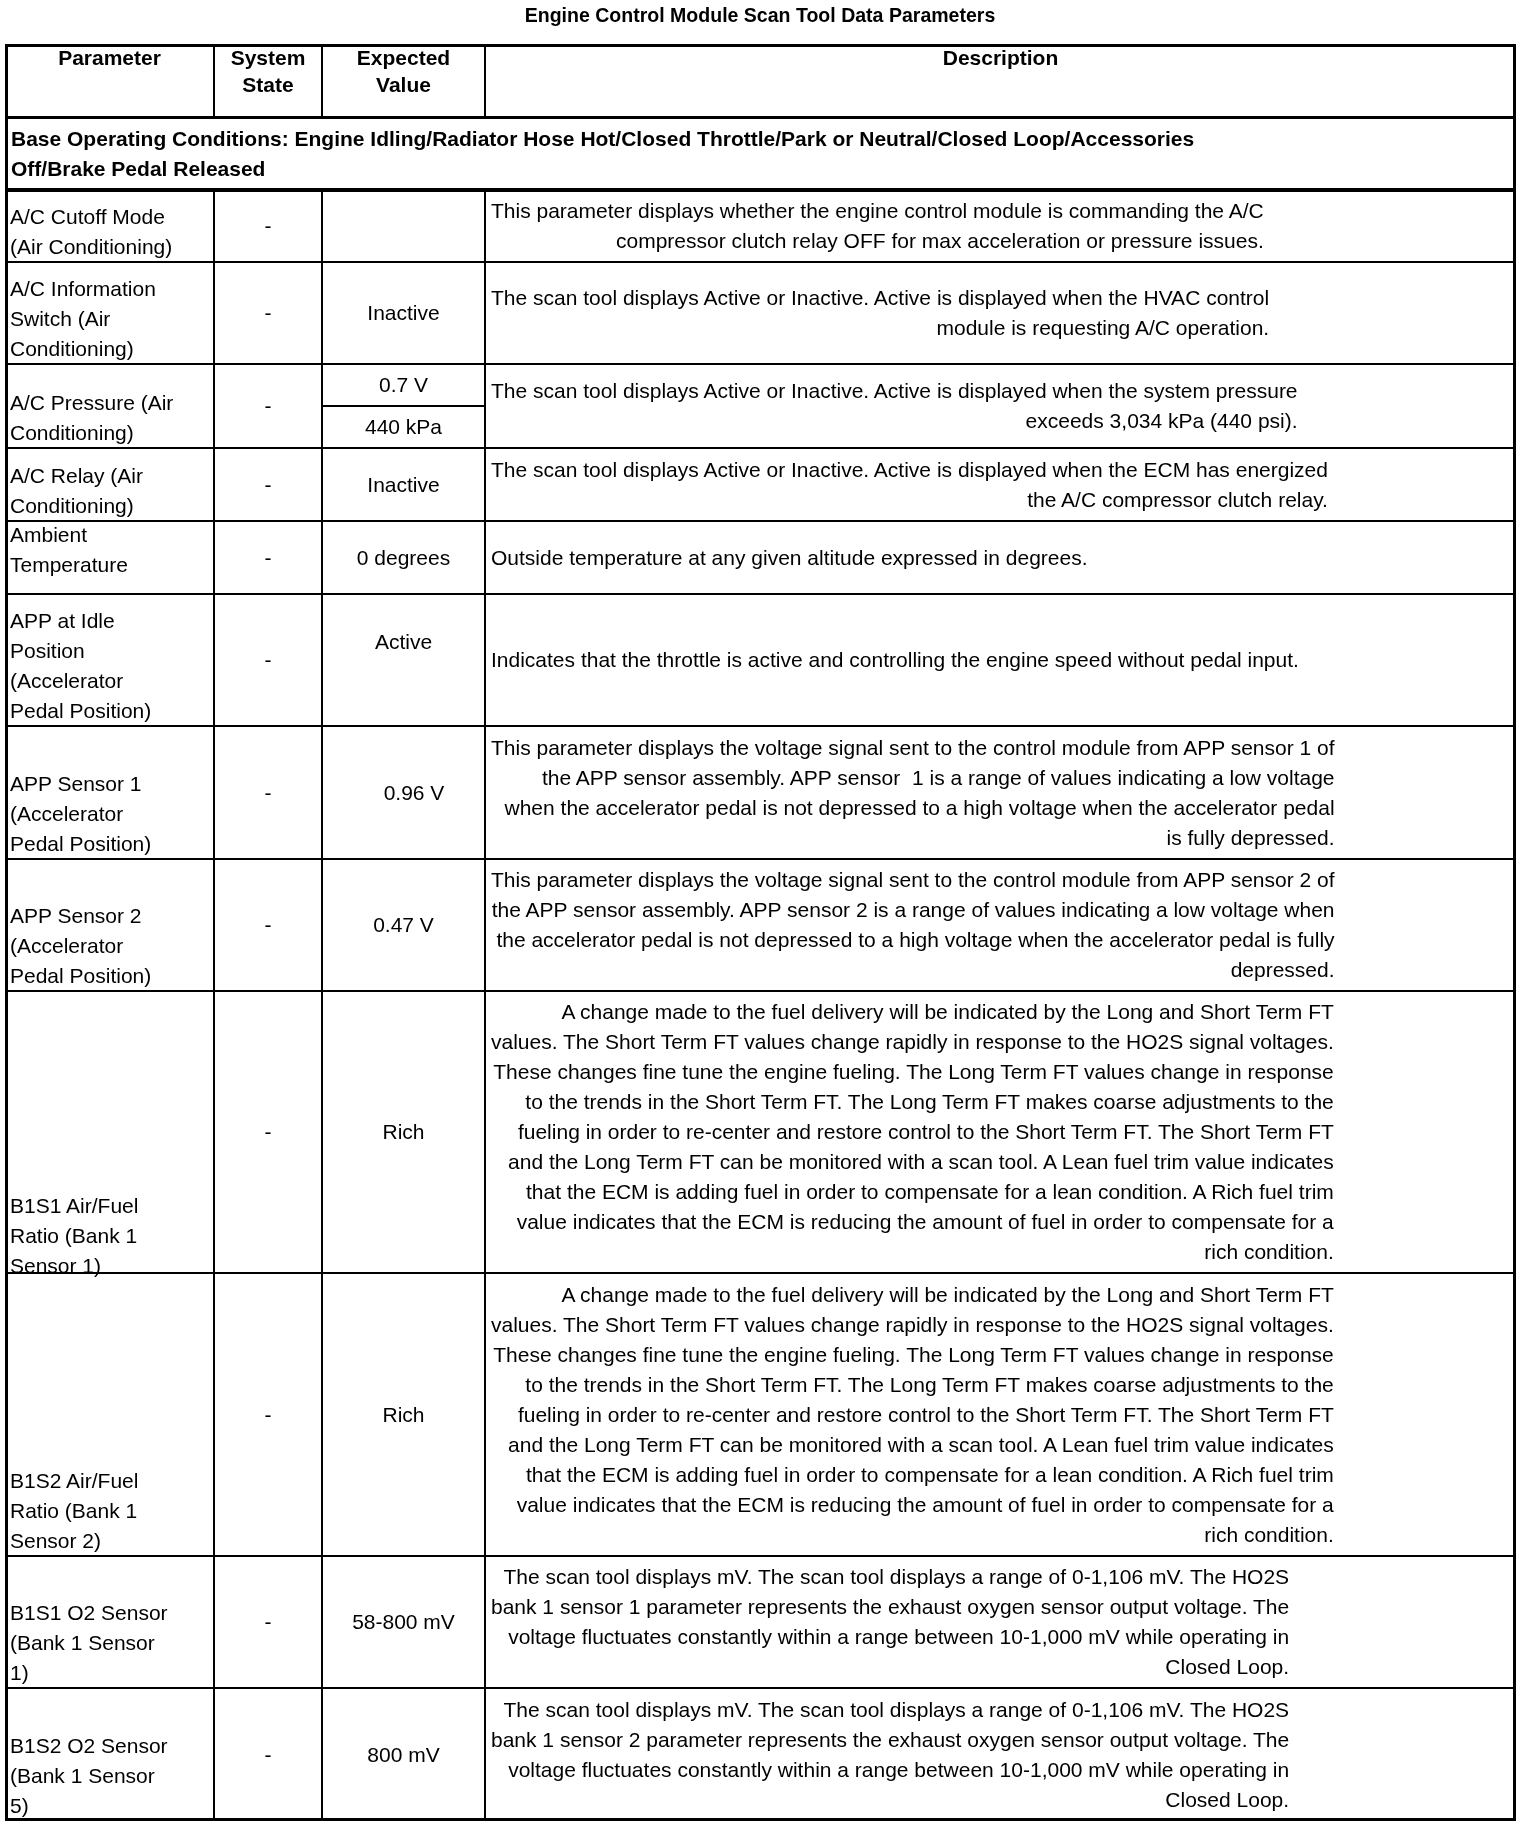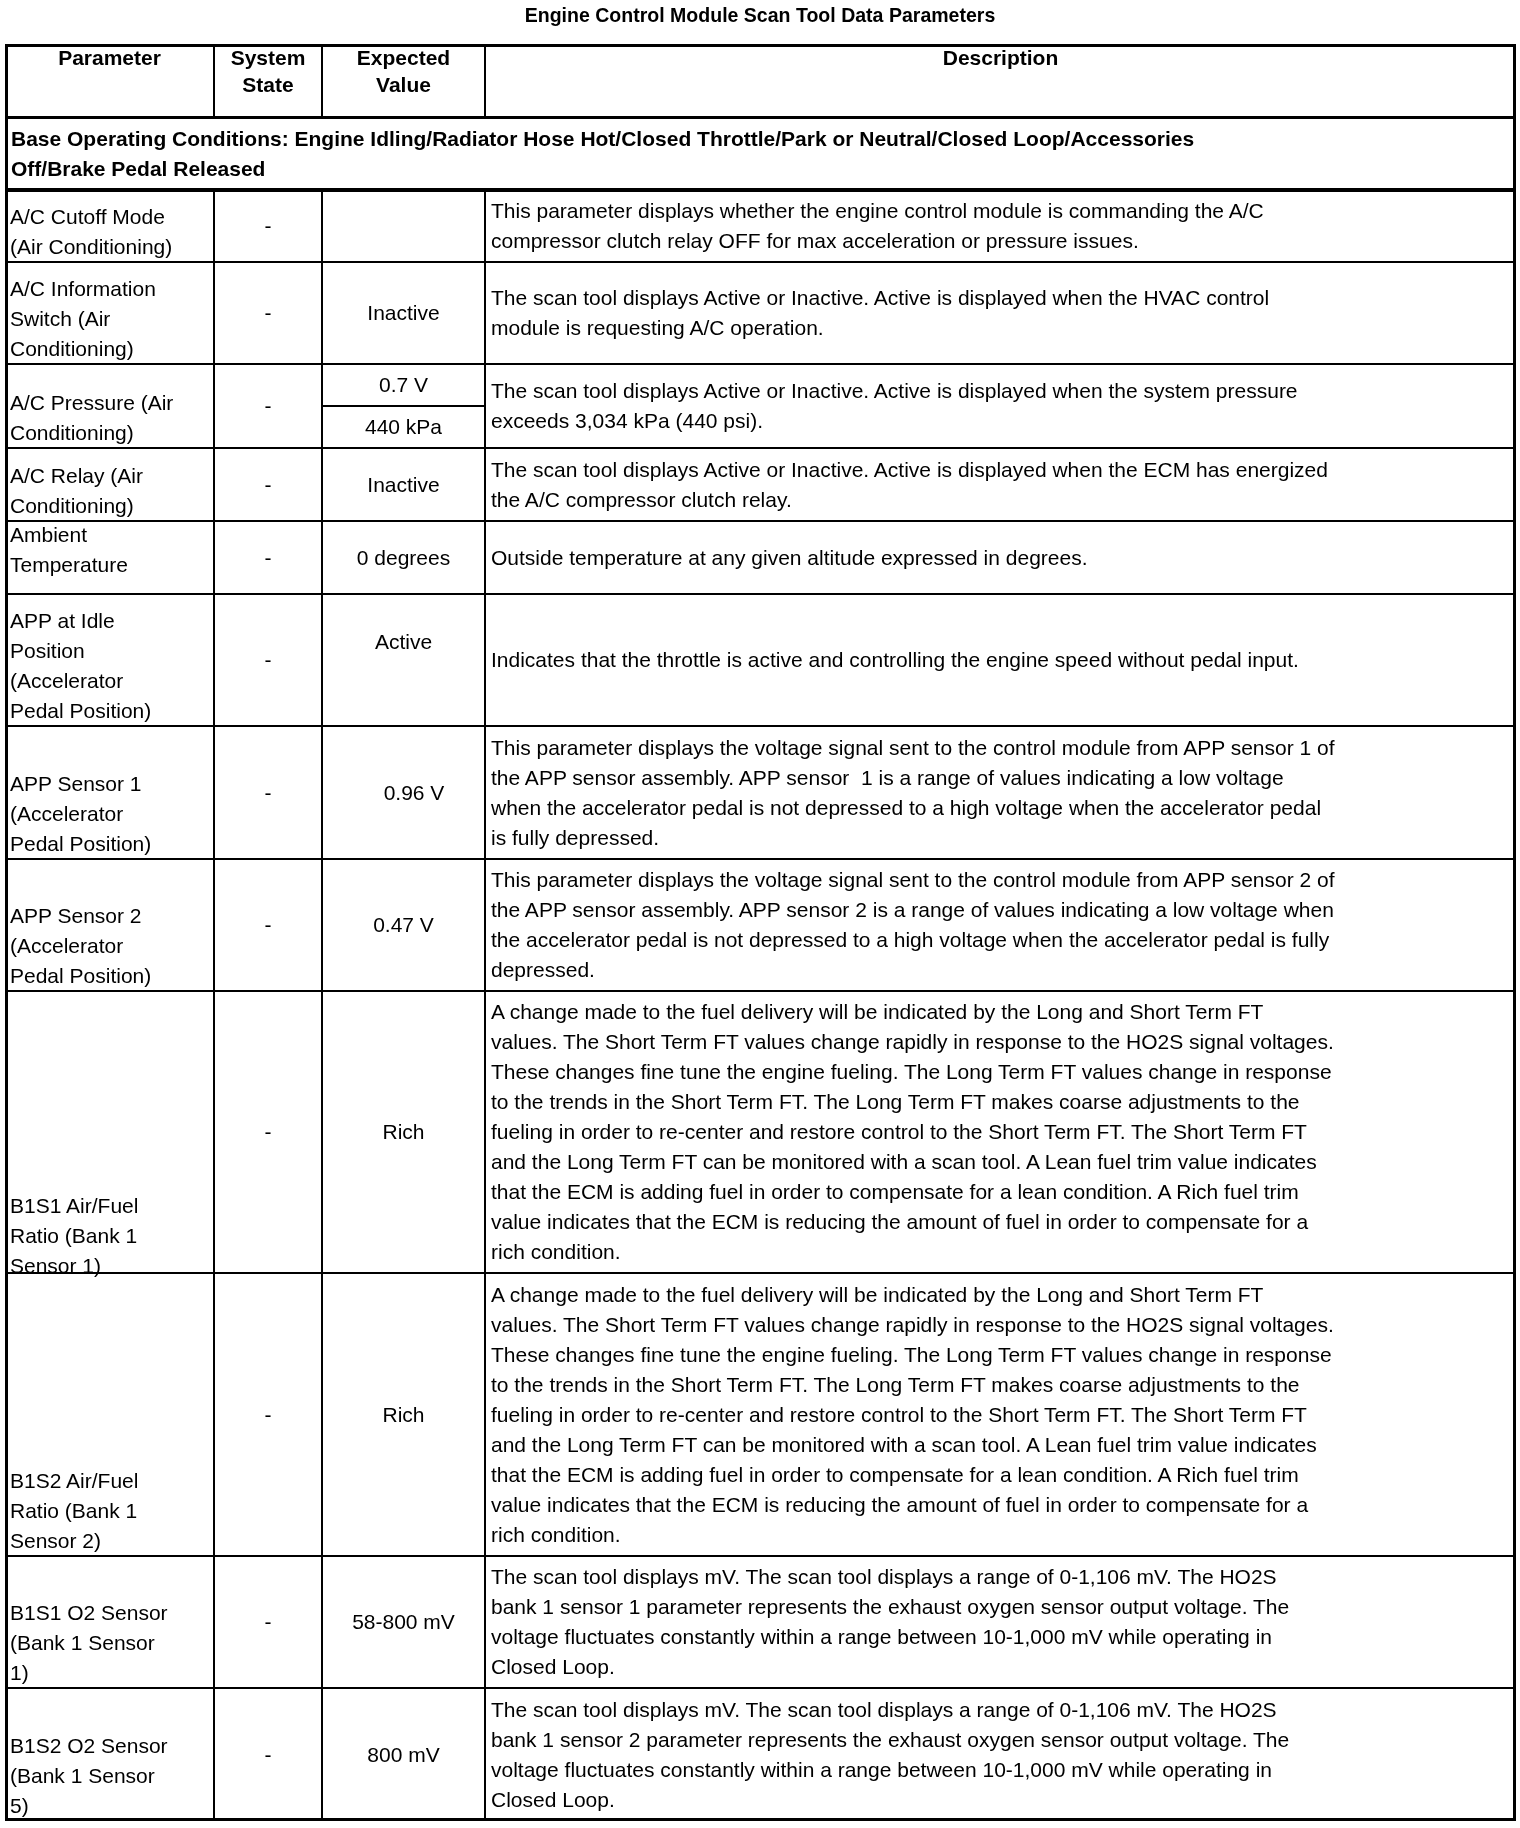--- a/index.html
+++ b/index.html
@@ -11,21 +11,21 @@
            border: 3px solid #000; box-sizing: border-box; }
   .cell { position: absolute; box-sizing: border-box; font-size: 21px; line-height: 30px;
           display: flex; overflow: hidden; }
   .hline { position: absolute; background: #000; height: 2px; }
   .vline { position: absolute; background: #000; width: 2px; }
   .hdr { font-weight: bold; justify-content: center; text-align: center;
          padding-bottom: 4px; line-height: 27px; }
   .base { font-weight: bold; align-items: center; padding-left: 6px; padding-right: 6px; line-height: 30px; }
   .param { align-items: flex-end; padding-left: 5px; padding-right: 4px; }
   .ctr { align-items: center; justify-content: center; text-align: center; }
-  .desc { align-items: center; padding-left: 6px; padding-right: 4px; }
+  .desc { align-items: center; padding-left: 6px; padding-right: 4px; text-align: right; }
   .txt { white-space: pre-wrap; }
 </style>
 </head>
 <body>
 
 <div class="title">Engine Control Module Scan Tool Data Parameters</div>
 
 <div class="table" id="tbl">
     <div class="cell hdr" style="left: -3px; top: -3px; width: 209px; height: 73px;">
       <span class="txt">Parameter</span>

